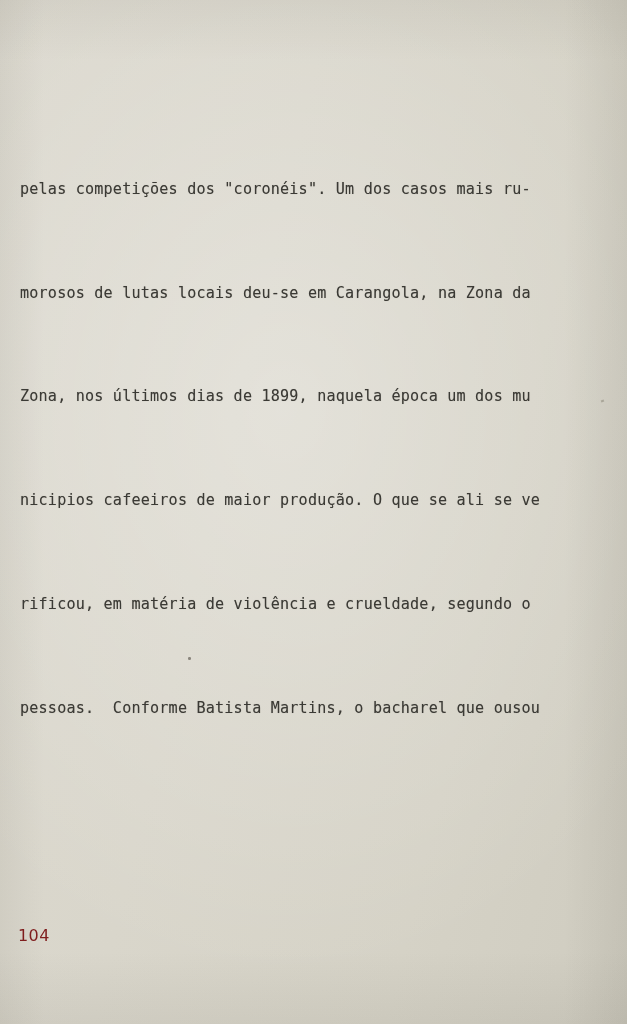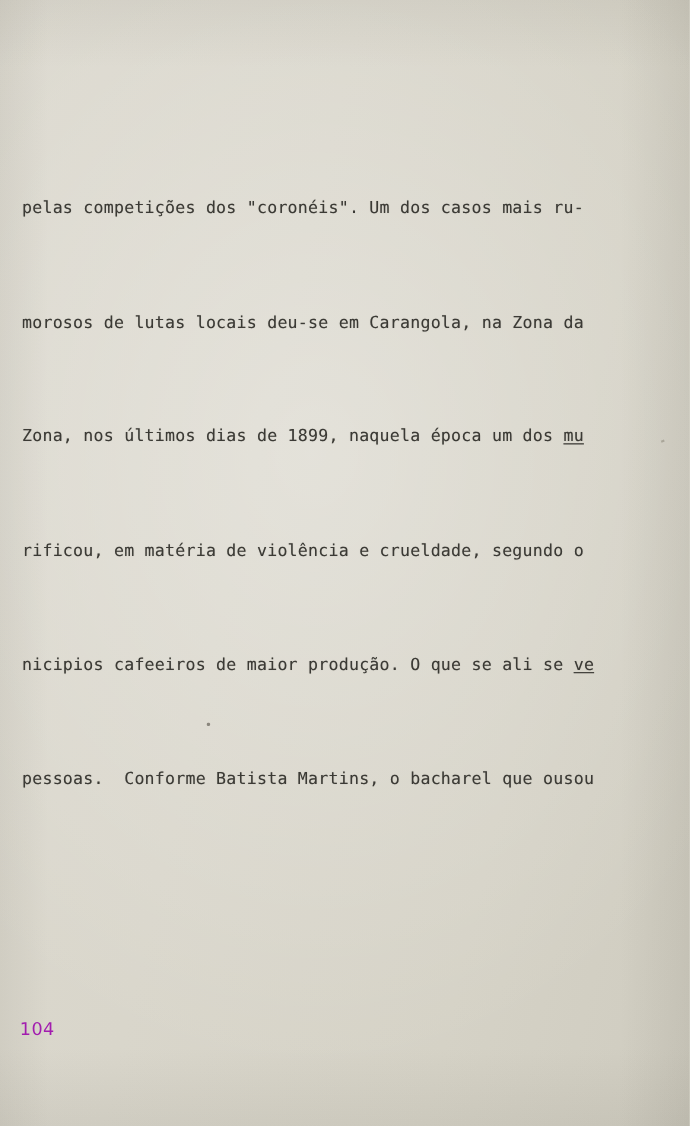--- a/index.html
+++ b/index.html
@@ -50,27 +50,27 @@
     white-space: pre;
     text-shadow: 0 0 0.7px rgba(70,68,60,0.40);
   }
 
   .line {
     height: 34.6px;
     white-space: pre;
   }
 
   
-  .u { text-decoration: underline; text-underline-offset: 2px; }
+  .u { text-underline-offset: 2px; }
 
   .page-number {
     position: absolute;
     left: 18px;
     top: 926px;
-    color: #a21caf;
+    color: #7f1d1d;
     font-size: 16px;
     font-family: "DejaVu Sans", sans-serif;
     letter-spacing: 0.4px;
   }
 
   
   .speck {
     position: absolute;
     left: 188px;
     top: 657px;
@@ -96,22 +96,22 @@
 
 <div class="paper"></div>
 
 <div class="page">
 
   <div class="body-text">
 
     <div class="line"><span>pelas competições dos "coronéis". Um dos casos mais ru-</span></div>
     <div class="line"><span>morosos de lutas locais deu-se em Carangola, na Zona da</span></div>
     <div class="line"><span>Zona, nos últimos dias de 1899, naquela época um dos </span><span class="u">mu</span></div>
+    <div class="line"><span>nicipios cafeeiros de maior produção. O que se ali se </span><span class="u">ve</span></div>
     <div class="line"><span>rificou, em matéria de violência e crueldade, segundo o</span></div>
-    <div class="line"><span>nicipios cafeeiros de maior produção. O que se ali se </span><span class="u">ve</span></div>
     <div class="line"><span>pessoas.  Conforme Batista Martins, o bacharel que ousou</span></div>
     
     
 
     
 
     
     
     
     

